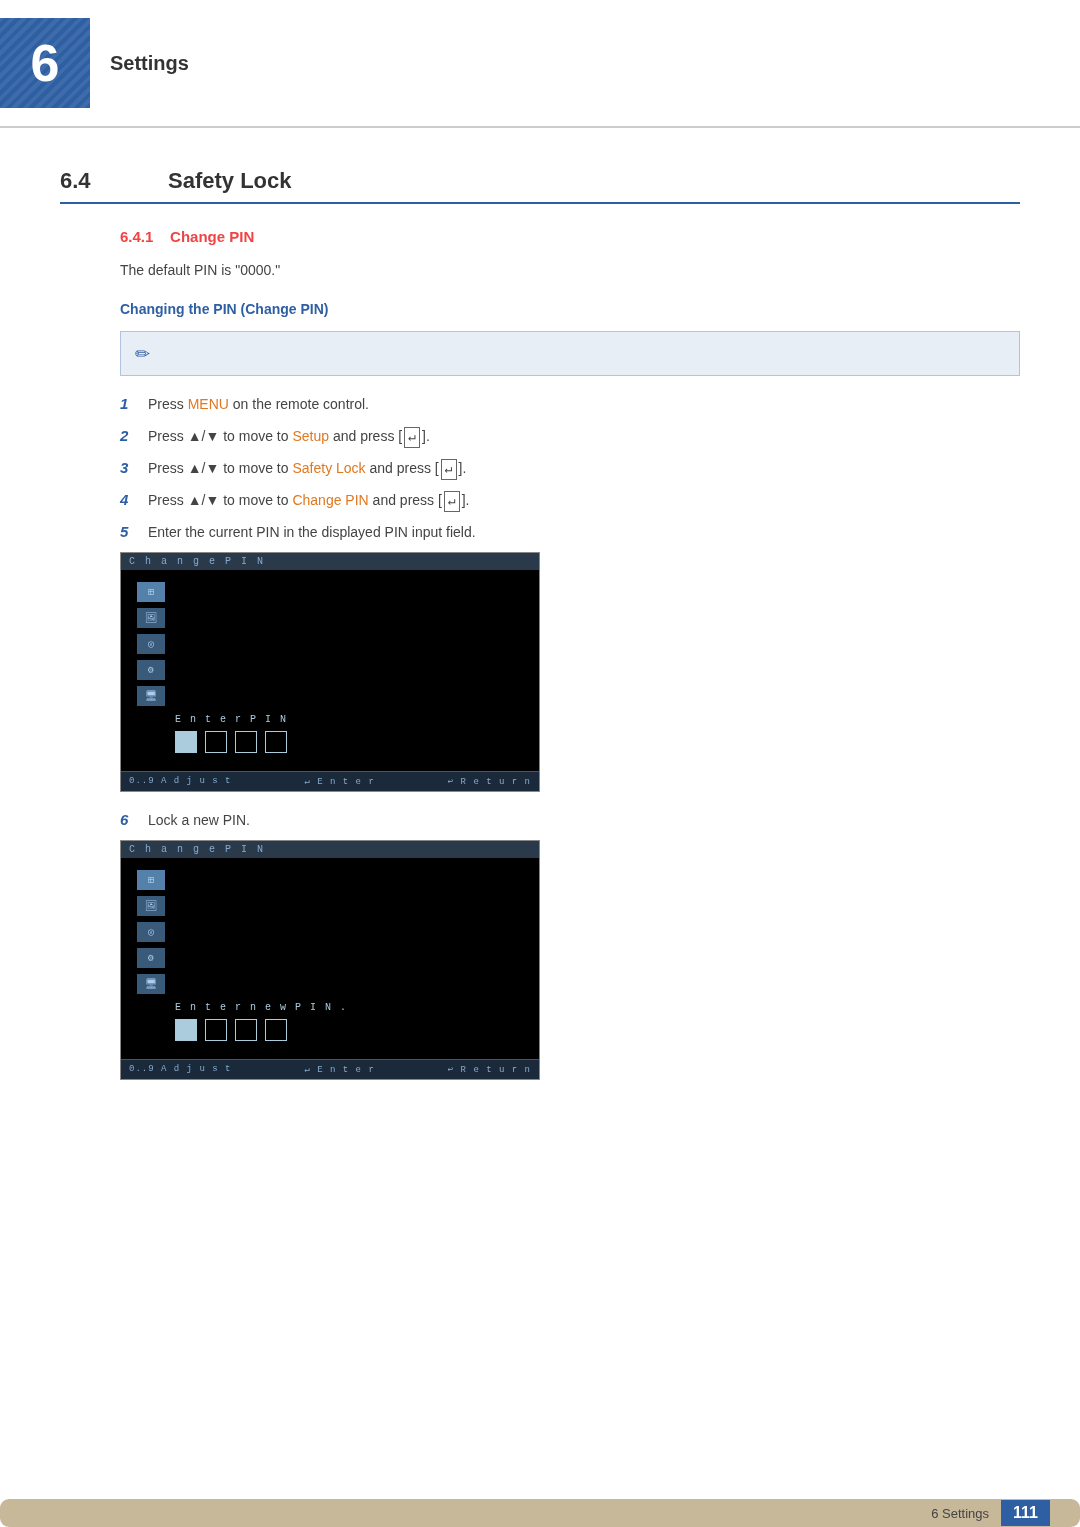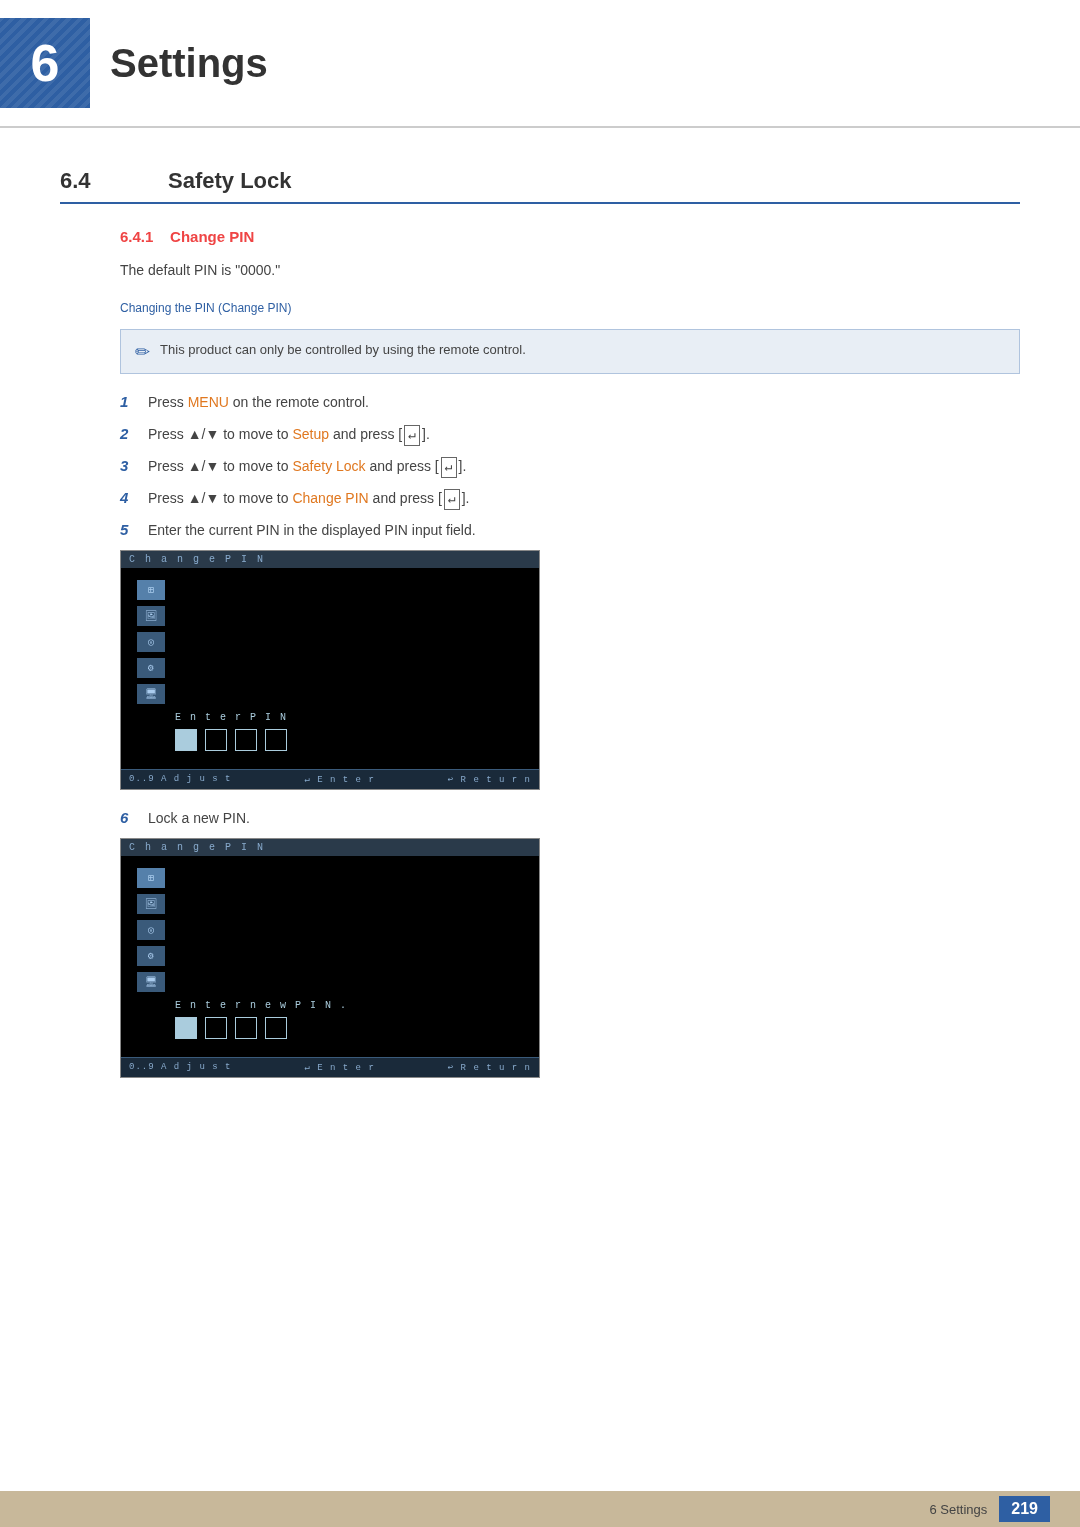--- a/index.html
+++ b/index.html
@@ -49,21 +49,21 @@
 
     .chapter-number {
       font-size: 52px;
       font-weight: bold;
       color: #fff;
       position: relative;
       z-index: 1;
     }
 
     .chapter-title {
-      font-size: 40px;
+      font-size: 20px;
       font-weight: bold;
       color: #333;
     }
 
     
     .content {
       padding: 40px 60px 60px 60px;
     }
 
     
@@ -104,22 +104,22 @@
       font-size: 15px;
       font-weight: bold;
       color: #ef4444;
       margin-left: 60px;
       margin-bottom: 14px;
       margin-top: 24px;
     }
 
     
     .colored-heading {
-      font-size: 12px;
-      font-weight: normal;
+      font-size: 14px;
+      font-weight: bold;
       color: #2e5fa3;
       margin-left: 60px;
       margin-bottom: 14px;
       margin-top: 20px;
     }
 
     
     .note-box {
       display: flex;
       align-items: flex-start;
@@ -271,27 +271,28 @@
       letter-spacing: 1px;
       background: #1a2a3a;
     }
 
     
     .page-footer {
       position: absolute;
       bottom: 0;
       left: 0;
       right: 0;
-      height: 36px;
+      height: 28px;
       background: #c8b89a;
       display: flex;
       align-items: center;
       justify-content: flex-end;
       padding: 0 30px;
       gap: 12px;
+      border-radius: 9px;
     }
 
     .footer-text {
       font-size: 13px;
       color: #444;
     }
 
     .footer-page {
       background: #2e5fa3;
       color: #fff;
@@ -325,21 +326,20 @@
     &nbsp;&nbsp;
     <span>Change PIN</span>
   </div>
 
   <p class="body-text">The default PIN is "0000."</p>
 
   <div class="colored-heading">Changing the PIN (Change PIN)</div>
 
   <div class="note-box">
     <span class="note-icon">✏</span>
-    <span class="note-text">This product can only be controlled by using the remote control.</span>
   </div>
 
   <div class="step">
     <span class="step-number">1</span>
     <span class="step-text">
       Press <span class="highlight">MENU</span> on the remote control.
     </span>
   </div>
 
   <div class="step">
@@ -440,14 +440,14 @@
       <span>0..9 A d j u s t</span>
       <span>↵ E n t e r</span>
       <span>↩ R e t u r n</span>
     </div>
   </div>
 
 </div>
 
 <div class="page-footer">
   <span class="footer-text">6 Settings</span>
-  <span class="footer-page">219</span>
+  <span class="footer-page">111</span>
 </div>
 
 </body></html>

